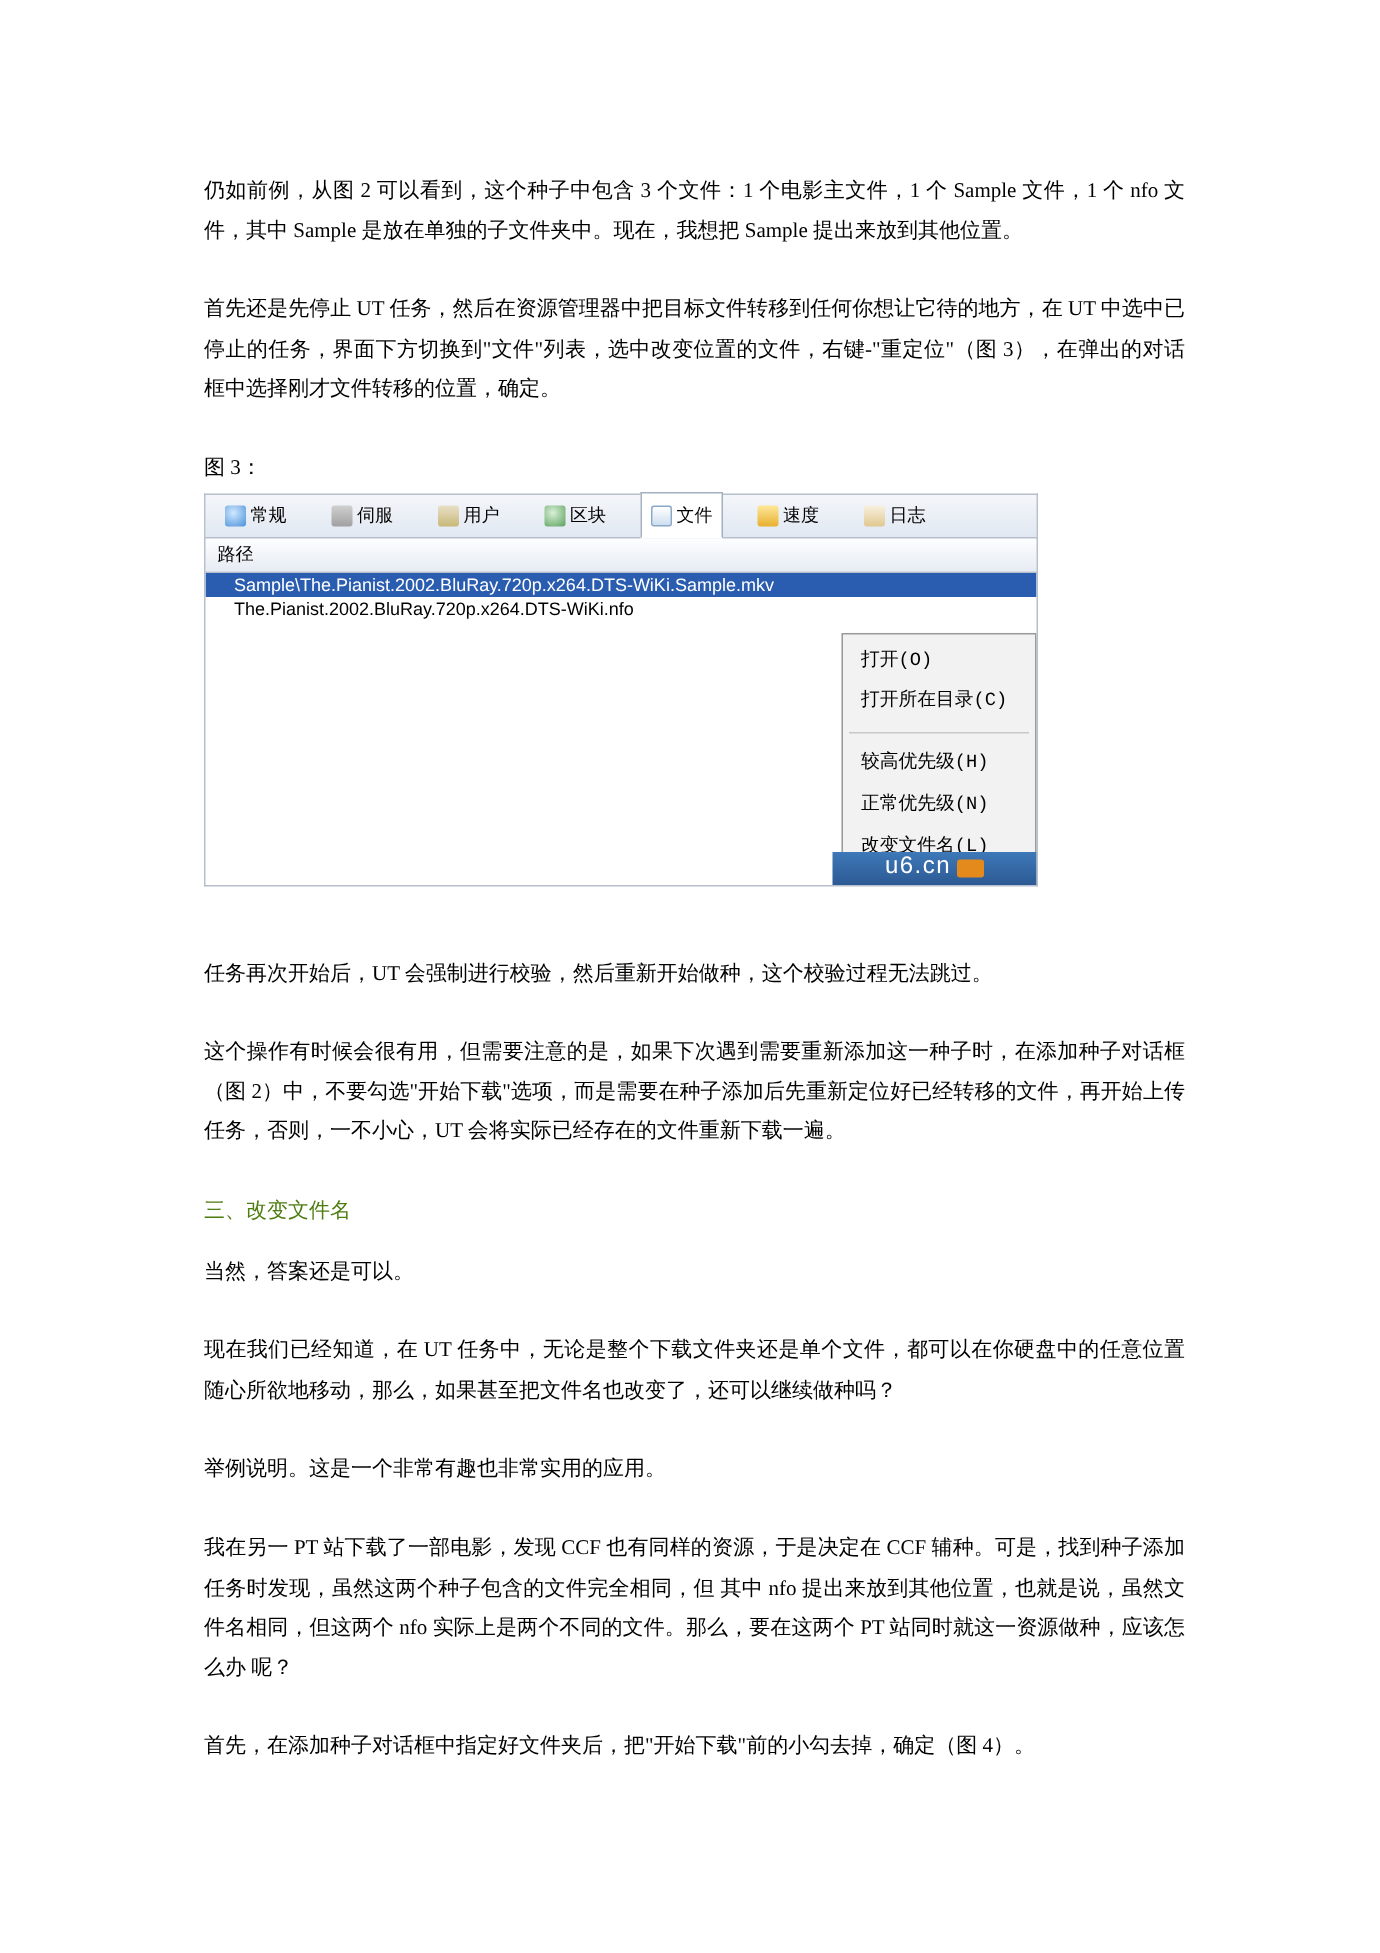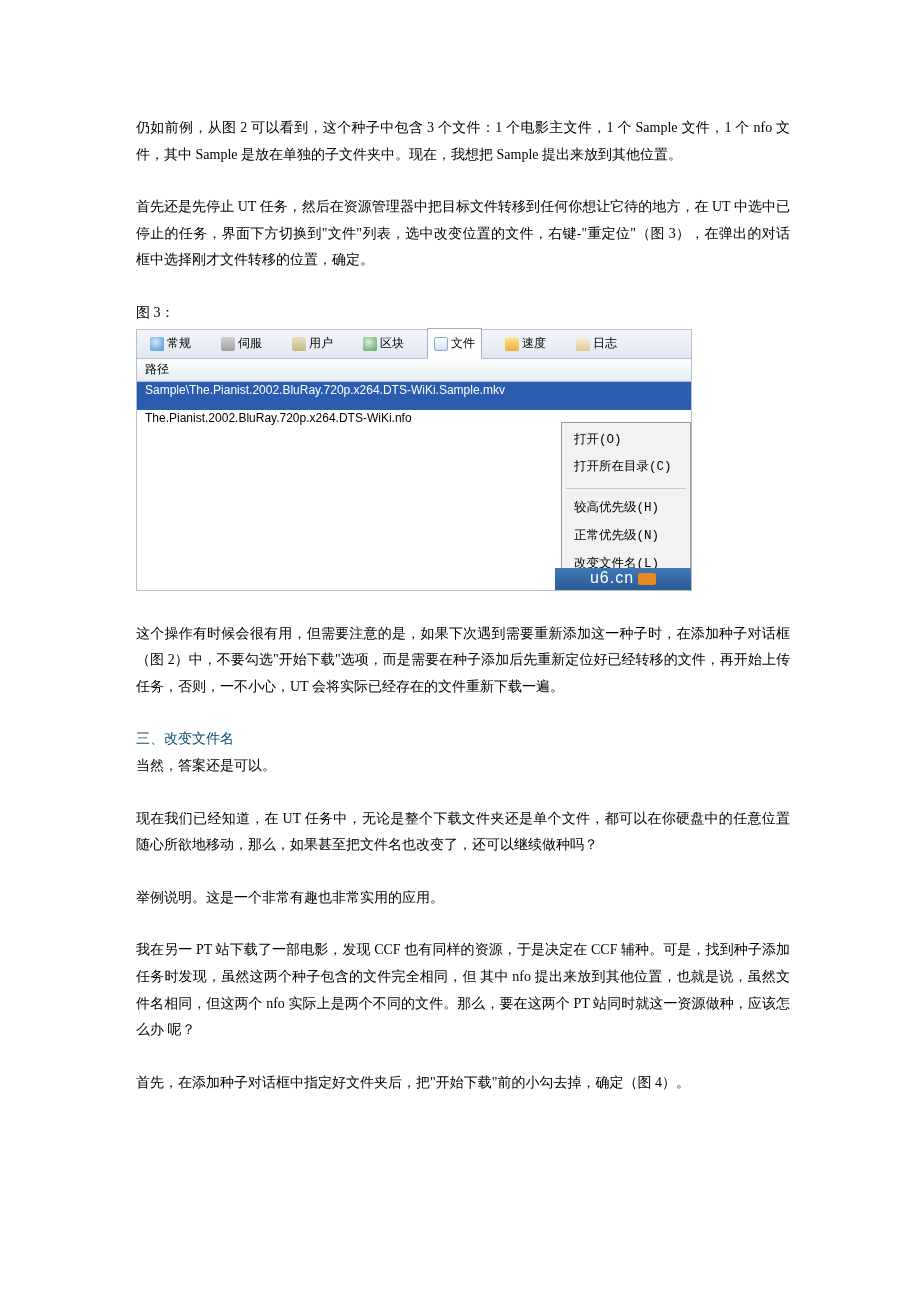--- a/index.html
+++ b/index.html
@@ -18,22 +18,22 @@
     box-sizing: border-box;
   }
   .para {
     margin: 0 0 26px 0;
     text-align: justify;
   }
   .fig-label {
     margin: 0 0 2px 0;
   }
   .heading-red {
-    color: #0c4a6e;
-    margin: 0 0 0 0;
+    color: #4d7c0f;
+    margin: 0 0 14px 0;
   }
 
   
   .shot {
     width: 556px;
     margin: 0 0 30px 0;
     font-family: "Tahoma","Microsoft YaHei",sans-serif;
     font-size: 12px;
     color: #000;
   }
@@ -85,22 +85,22 @@
   }
   .file-area {
     position: relative;
     height: 208px;
     border: 1px solid #B6BFCB;
     border-top: none;
     background: #fff;
     overflow: hidden;
   }
   .row {
-    height: 28px;
-    padding: 0 8px;
+    height: 16px;
+    padding: 0 19px;
     line-height: 16px;
     white-space: nowrap;
     color: #000;
   }
   .row.selected {
     background: #2A5DB0;
     color: #fff;
   }
   .ctxmenu {
     position: absolute;
@@ -208,20 +208,21 @@
 
       </div>
 
       <div class="watermark">
         <span>u6.cn</span>
         <span class="key"></span>
       </div>
     </div>
   </div>
 
+  <p class="para" style="margin-top:46px">任务再次开始后，UT 会强制进行校验，然后重新开始做种，这个校验过程无法跳过。</p>
 
   <p class="para">这个操作有时候会很有用，但需要注意的是，如果下次遇到需要重新添加这一种子时，在添加种子对话框（图 2）中，不要勾选"开始下载"选项，而是需要在种子添加后先重新定位好已经转移的文件，再开始上传任务，否则，一不小心，UT 会将实际已经存在的文件重新下载一遍。</p>
 
   <p class="heading-red">三、改变文件名</p>
   <p class="para">当然，答案还是可以。</p>
 
   <p class="para" style="margin-top:0">现在我们已经知道，在 UT 任务中，无论是整个下载文件夹还是单个文件，都可以在你硬盘中的任意位置随心所欲地移动，那么，如果甚至把文件名也改变了，还可以继续做种吗？</p>
 
   <p class="para">举例说明。这是一个非常有趣也非常实用的应用。</p>
 

